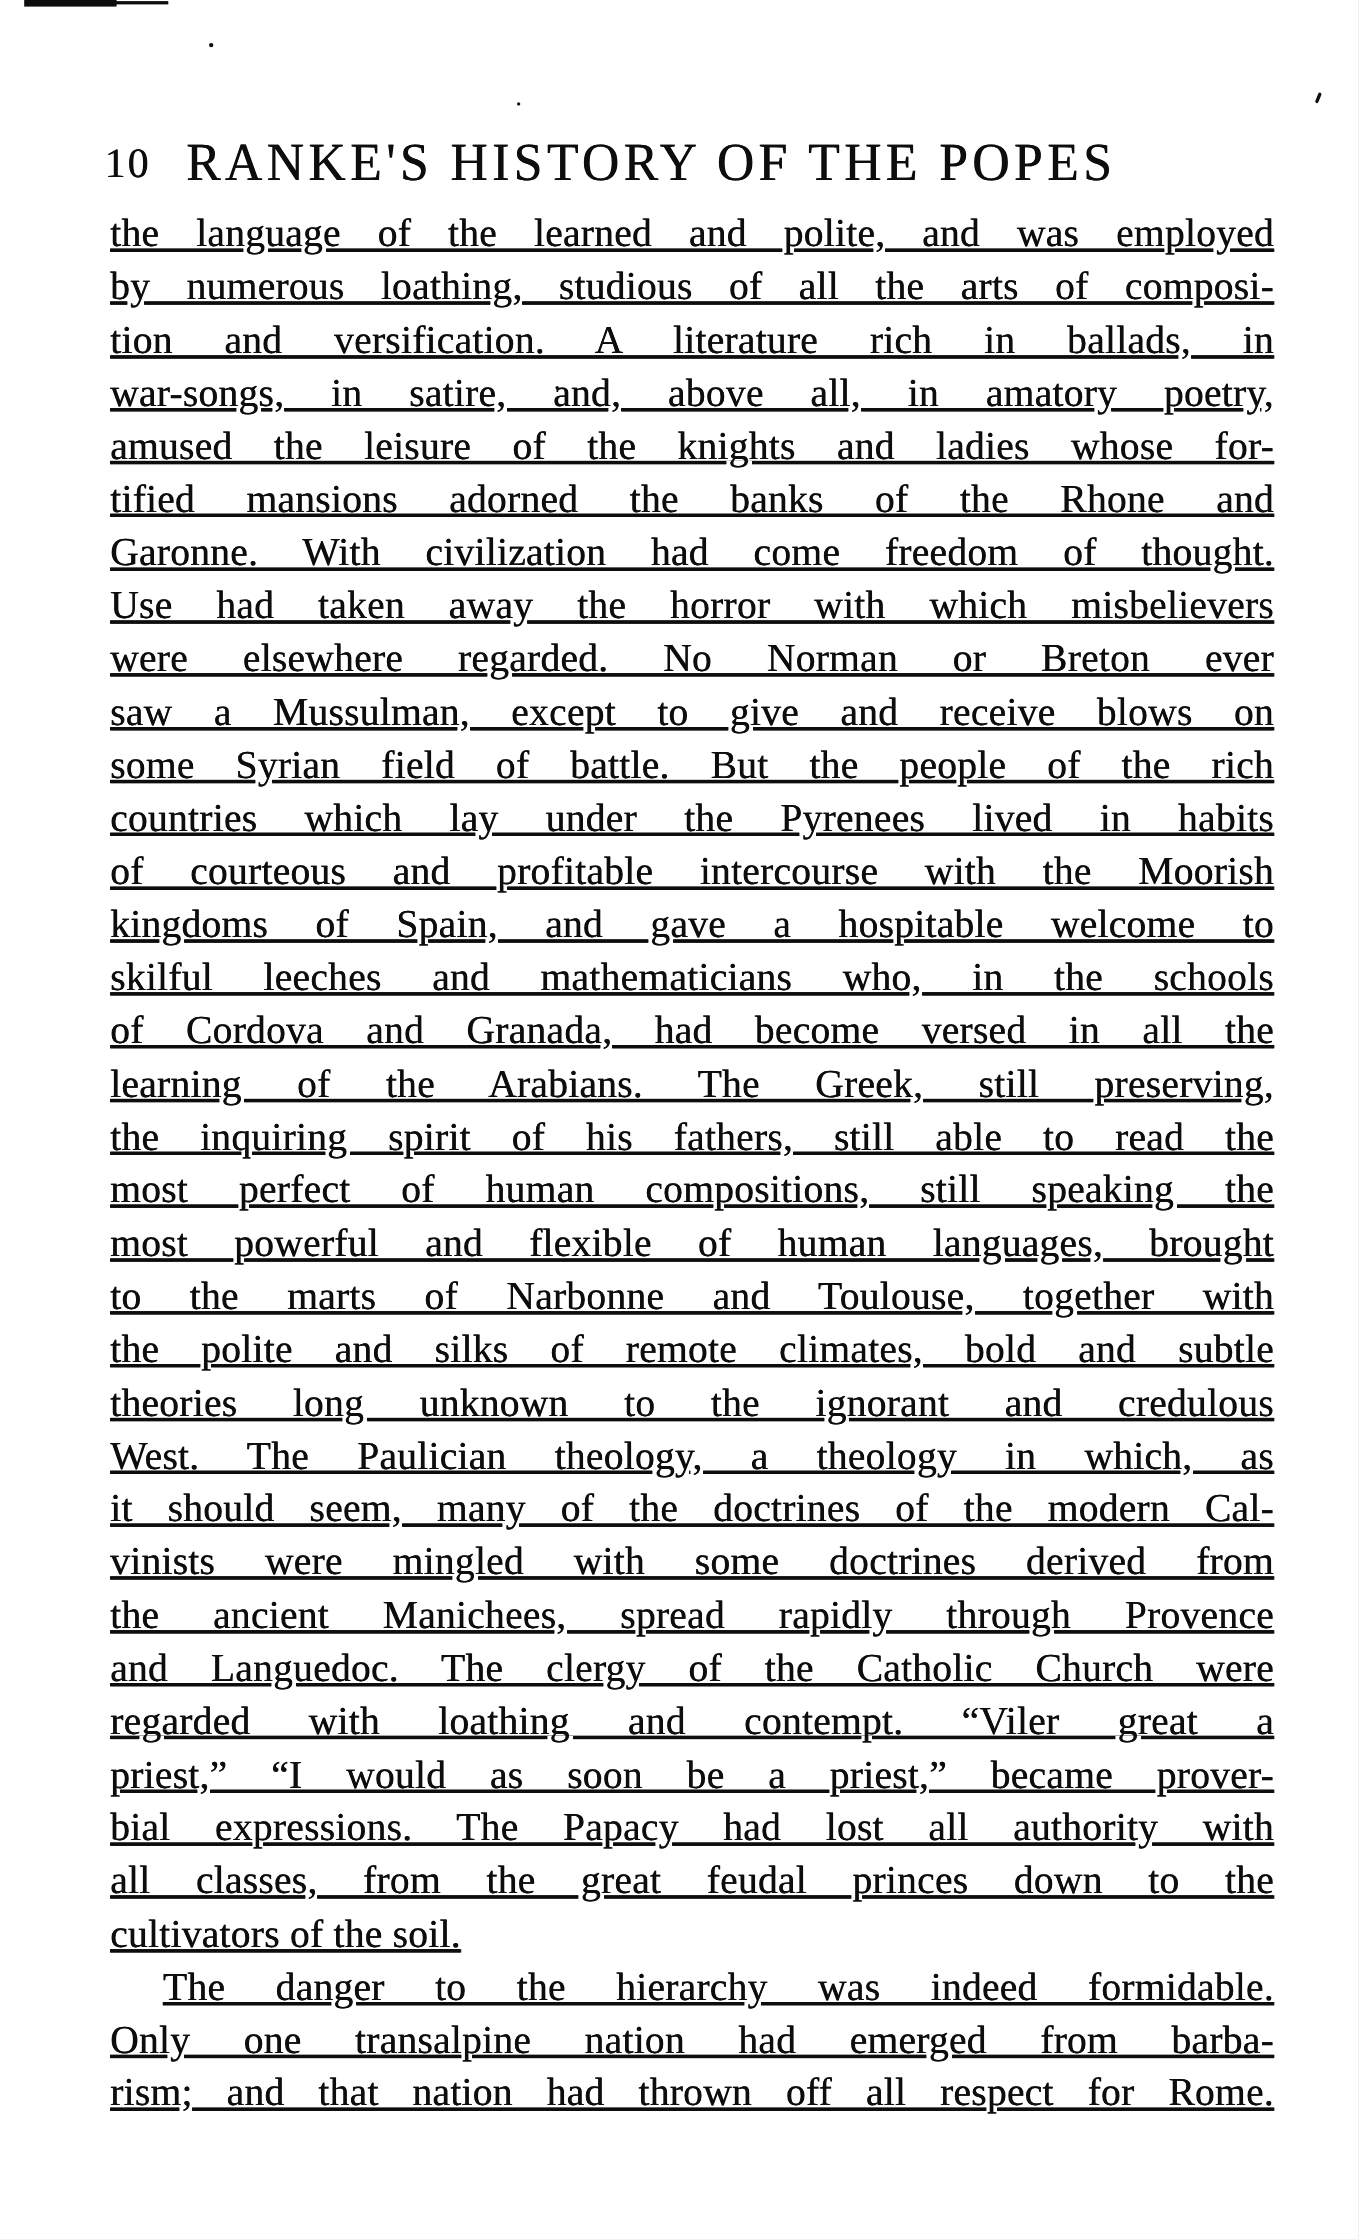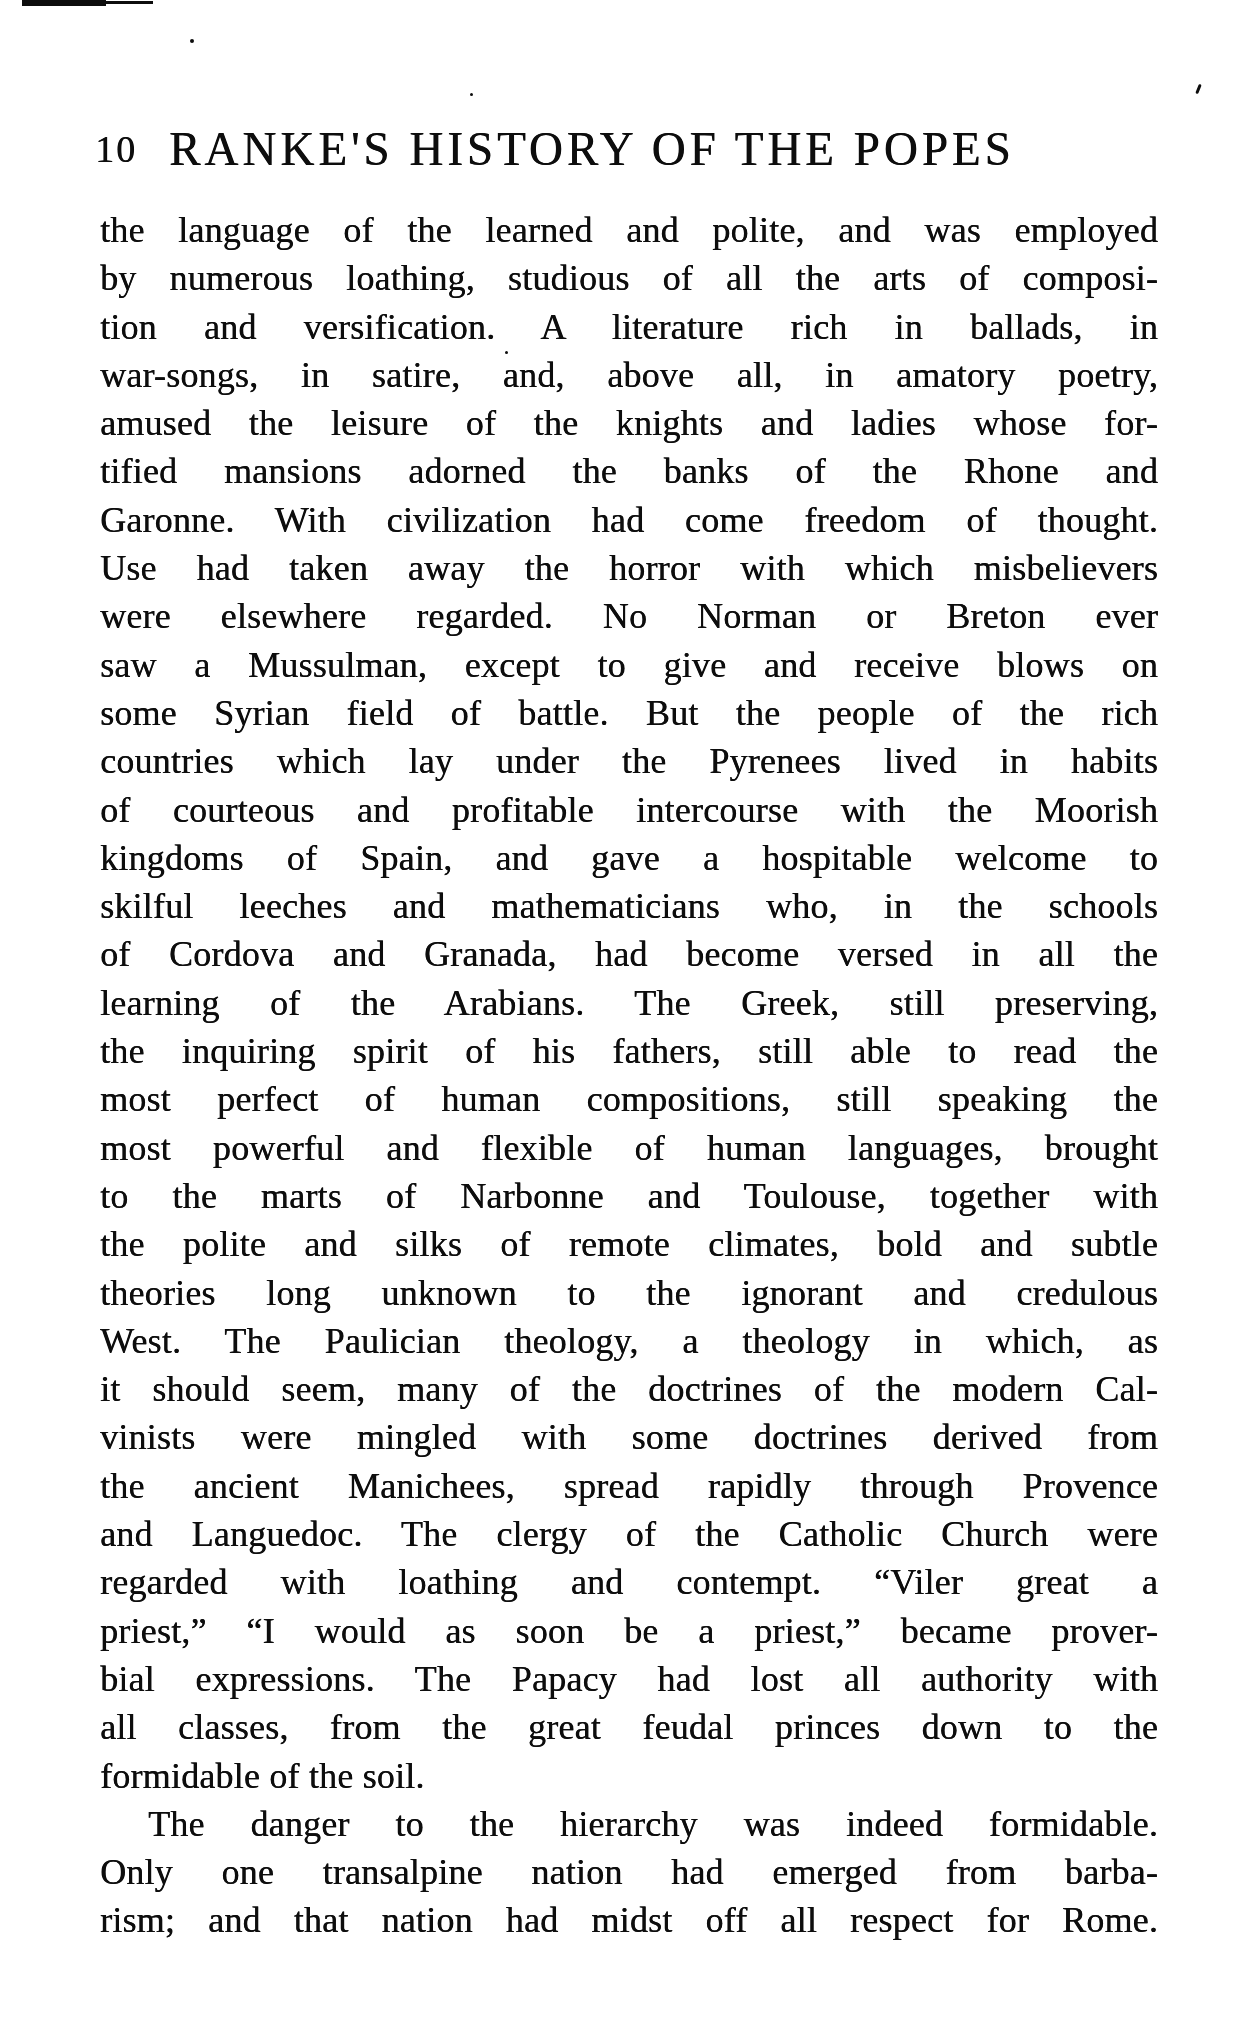--- a/index.html
+++ b/index.html
@@ -46,26 +46,27 @@
     font-size: 47px;
     letter-spacing: 4px;
     text-shadow: 0.5px 0 0 currentColor;
     transform: scaleY(1.04);
     transform-origin: left bottom;
   }
 
   
   .textblock {
     position:absolute;
-    left:100px; top:206px;
+    left:100px; top:188px;
     width:1058px;
     font-size: 36px;
     line-height: 48.3px;
     letter-spacing: 0.2px;
     text-shadow: 0.4px 0 0 currentColor;
+    text-decoration: underline;
   }
   .line  { text-align: justify; text-align-last: justify; }
   .line.endline { text-align-last: left; }
   .line.indent  { text-indent: 48px; }
 </style>
 </head>
 <body>
 
 <div class="page">
 
@@ -107,19 +108,19 @@
       <div class="line">theories long unknown to the ignorant and credulous</div>
       <div class="line">West. The Paulician theology, a theology in which, as</div>
       <div class="line">it should seem, many of the doctrines of the modern Cal-</div>
       <div class="line">vinists were mingled with some doctrines derived from</div>
       <div class="line">the ancient Manichees, spread rapidly through Provence</div>
       <div class="line">and Languedoc. The clergy of the Catholic Church were</div>
       <div class="line">regarded with loathing and contempt. “Viler great a</div>
       <div class="line">priest,” “I would as soon be a priest,” became prover-</div>
       <div class="line">bial expressions. The Papacy had lost all authority with</div>
       <div class="line">all classes, from the great feudal princes down to the</div>
-      <div class="line endline">formidable of the soil.</div>
+      <div class="line endline">cultivators of the soil.</div>
       <div class="line indent">The danger to the hierarchy was indeed formidable.</div>
       <div class="line">Only one transalpine nation had emerged from barba-</div>
-      <div class="line">rism; and that nation had midst off all respect for Rome.</div>
+      <div class="line">rism; and that nation had thrown off all respect for Rome.</div>
     </main>
 
 </div>
 
 </body></html>

